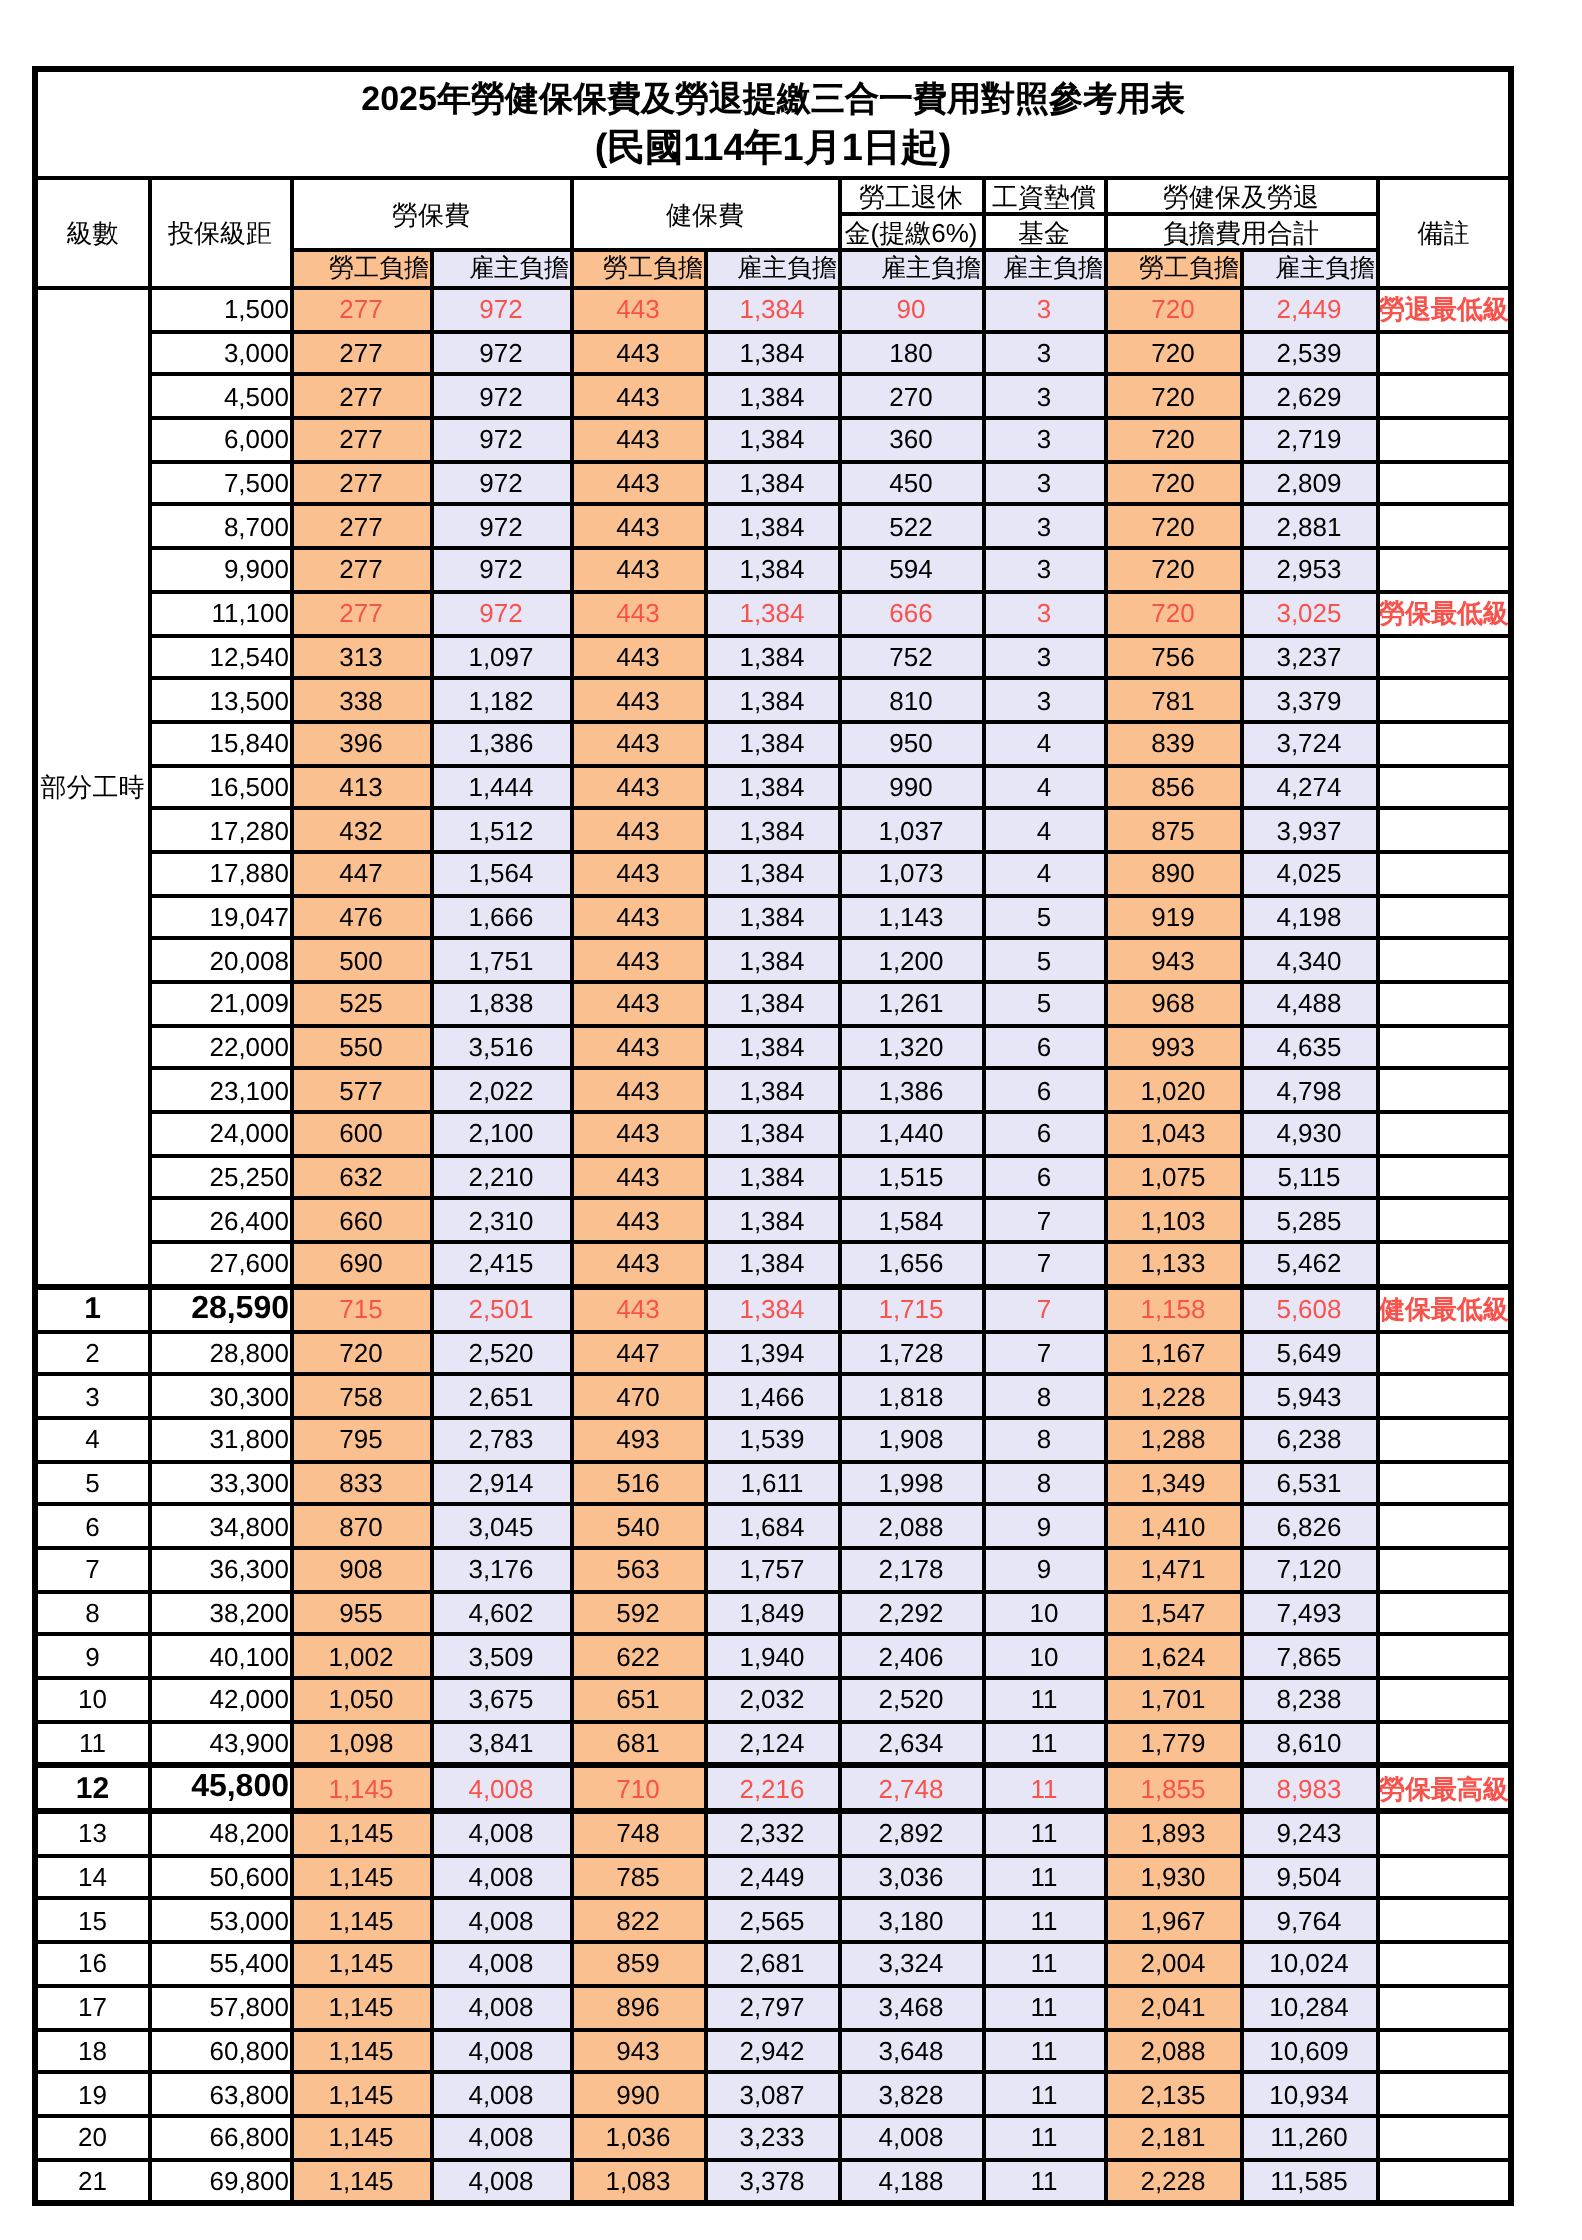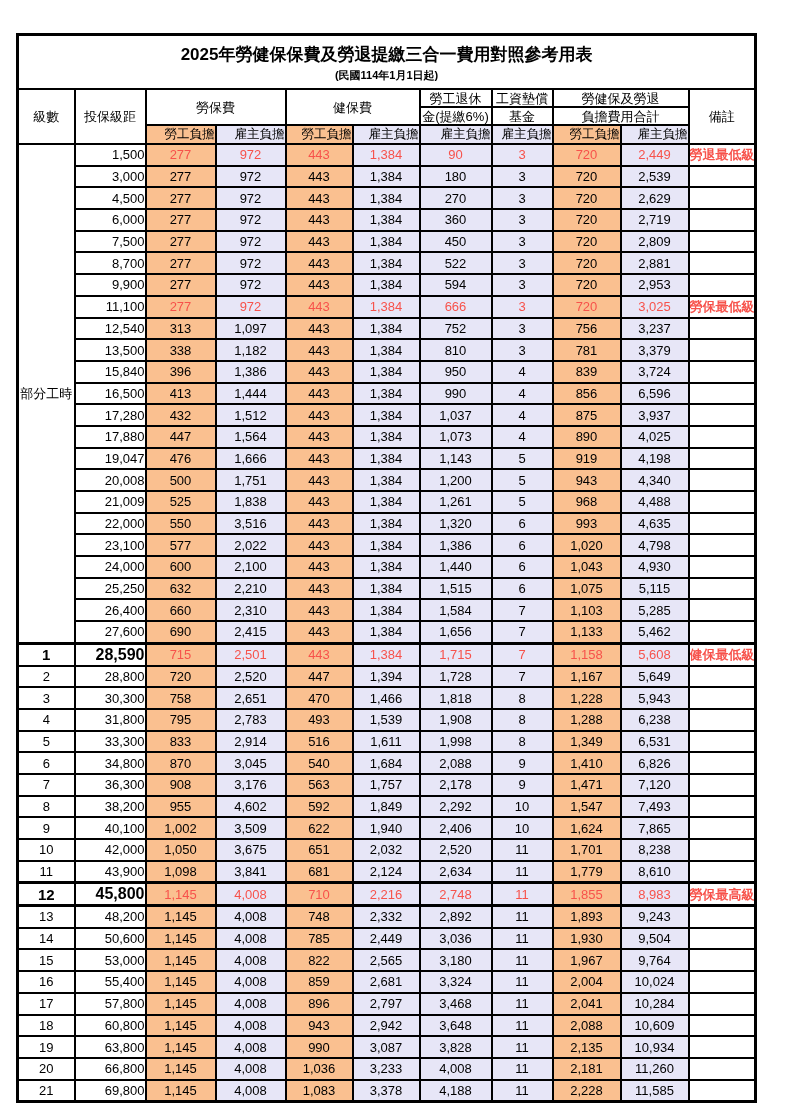--- a/index.html
+++ b/index.html
@@ -2,21 +2,21 @@
 <html><head>
 <meta charset="utf-8">
 <style>
   html,body{margin:0;padding:0;background:#ffffff;}
   body{width:791px;height:1120px;font-family:"Liberation Sans","DejaVu Sans",sans-serif;color:#000;}
   .sheet{padding:33px 15px 0 16px;}
   table{border-collapse:collapse;table-layout:fixed;width:612px;border:3px solid #000;}
   th,td{border:2px solid #000;padding:0;text-align:center;vertical-align:middle;white-space:nowrap;overflow:hidden;font-weight:normal;}
   .title-cell{height:52px;}
   .title-line{font-size:17px;font-weight:bold;line-height:1.55;}
-  .subtitle-line{font-size:11px;font-weight:bold;line-height:1.2;}
+  .subtitle-line{font-size:19px;font-weight:bold;line-height:1.2;}
   .h1 th{height:16px;font-size:13px;line-height:1;}
   .h2 th{height:16px;font-size:13px;line-height:1;}
   .h3 th{height:17px;font-size:12.5px;line-height:1;text-align:right;}
   .rows td{height:19.7px;font-size:13px;line-height:1;}
   .co{background:#FAC090;}
   .cl{background:#E7E6F7;}
   .c-lvl,.c-br,.c-note{background:#ffffff;}
   .c-br{font-size:13.5px;text-align:right;}
   .c-note{font-size:10px;font-weight:bold;}
   tr.red td.c-val,tr.red td.c-note{color:#F7524B;}
@@ -213,21 +213,21 @@
         </tr>
         <tr>
           <td class="c-br">16,500</td>
           <td class="co c-val">413</td>
           <td class="cl c-val">1,444</td>
           <td class="co c-val">443</td>
           <td class="cl c-val">1,384</td>
           <td class="cl c-val">990</td>
           <td class="cl c-val">4</td>
           <td class="co c-val">856</td>
-          <td class="cl c-val">6,596</td>
+          <td class="cl c-val">4,274</td>
           <td class="c-note"></td>
         </tr>
         <tr>
           <td class="c-br">17,280</td>
           <td class="co c-val">432</td>
           <td class="cl c-val">1,512</td>
           <td class="co c-val">443</td>
           <td class="cl c-val">1,384</td>
           <td class="cl c-val">1,037</td>
           <td class="cl c-val">4</td>

